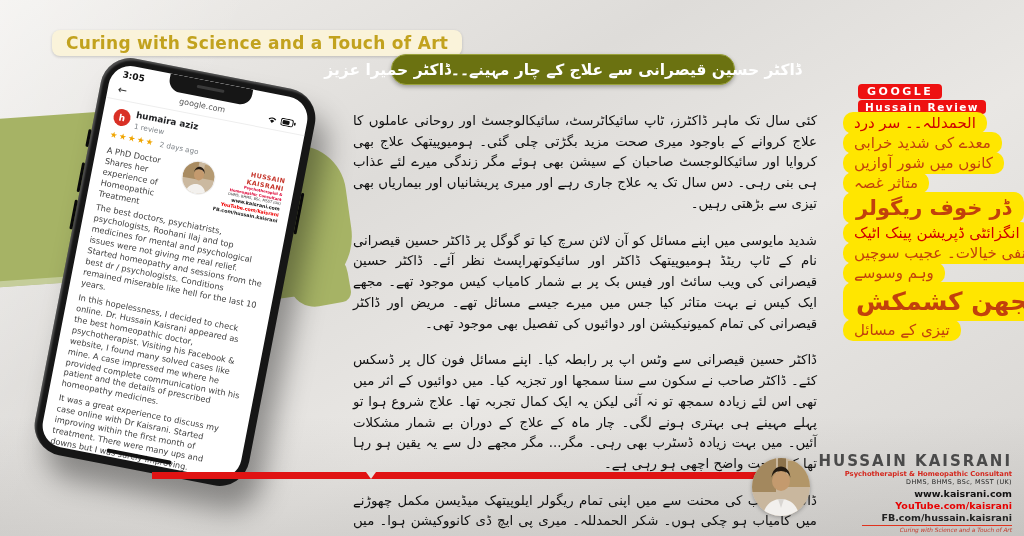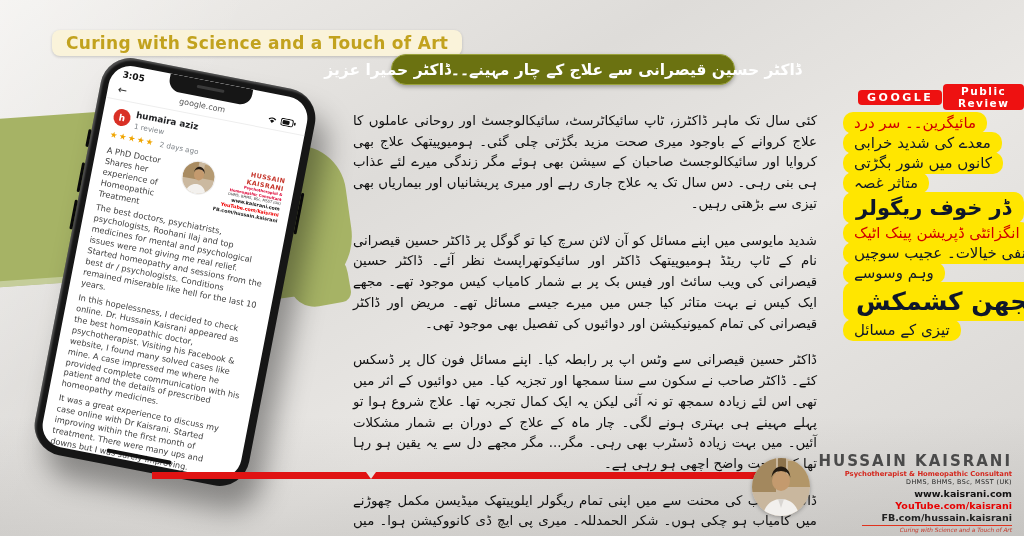--- a/index.html
+++ b/index.html
@@ -69,27 +69,27 @@
     border:1px solid #9aa23c;border-radius:15px;display:flex;align-items:center;justify-content:center;
     box-shadow:0 2px 4px rgba(0,0,0,.3);}
   .banner span{direction:rtl;color:#fff;font-size:15.5px;font-weight:bold;white-space:nowrap;}
 
   
   .article{position:absolute;left:337px;top:95px;width:496px;direction:rtl;color:#101010;
     font-size:13.3px;line-height:1.56;text-align:justify;font-family:"DejaVu Sans",sans-serif;}
   .article p{margin:16px;}
 
   
-  .gbadge{position:absolute;left:858px;top:84px;display:flex;flex-direction:row;align-items:center;gap:1px;}
+  .gbadge{position:absolute;left:858px;top:84px;display:flex;flex-direction:column;align-items:flex-start;gap:1px;}
   .gpill{background:#ee1111;color:#fff;font-weight:bold;border-radius:4px;text-align:center;}
   .gpill.l1{font-size:11px;letter-spacing:2.5px;padding:1px 9px;}
   .gpill.l2{font-size:10.5px;letter-spacing:1.5px;padding:1px 7px;}
   .symptoms{position:absolute;left:843px;top:114px;display:flex;flex-direction:column;align-items:flex-start;}
   .yitem{background:#ffe600;direction:rtl;padding:2px 11px;margin-top:-2px;border-radius:10px;
-    font-size:15px;color:#0f172a;white-space:nowrap;}
+    font-size:15px;color:#c2410c;white-space:nowrap;}
   .yitem.red{color:#cf0000;}
   .yitem.large{font-size:21px;font-weight:bold;padding:4px 13px;}
   .yitem.xlarge{font-size:25px;font-weight:bold;padding:5px 13px;}
 
   
   .redbar{position:absolute;left:152px;top:472px;width:653px;height:7px;background:#e01313;}
   .redbar .vnotch{position:absolute;left:214px;top:0;width:0;height:0;
     border-left:5px solid transparent;border-right:5px solid transparent;border-top:7px solid #e5e3e0;}
 
   
@@ -197,27 +197,27 @@
   <div class="article">
 
   <p>کئی سال تک ماہر ڈاکٹرز، ٹاپ سائیکاٹرسٹ، سائیکالوجسٹ اور روحانی عاملوں کا علاج کروانے کے باوجود میری صحت مزید بگڑتی چلی گئی۔ ہومیوپیتھک علاج بھی کروایا اور سائیکالوجسٹ صاحبان کے سیشن بھی ہوئے مگر زندگی میرے لئے عذاب ہی بنی رہی۔ دس سال تک یہ علاج جاری رہے اور میری پریشانیاں اور بیماریاں بھی تیزی سے بڑھتی رہیں۔</p>
       <p>شدید مایوسی میں اپنے مسائل کو آن لائن سرچ کیا تو گوگل پر ڈاکٹر حسین قیصرانی نام کے ٹاپ ریٹڈ ہومیوپیتھک ڈاکٹر اور سائیکوتھراپسٹ نظر آئے۔ ڈاکٹر حسین قیصرانی کی ویب سائٹ اور فیس بک پر بے شمار کامیاب کیس موجود تھے۔ مجھے ایک کیس نے بہت متاثر کیا جس میں میرے جیسے مسائل تھے۔ مریض اور ڈاکٹر قیصرانی کی تمام کمیونیکیشن اور دوائیوں کی تفصیل بھی موجود تھی۔</p>
       <p>ڈاکٹر حسین قیصرانی سے وٹس اپ پر رابطہ کیا۔ اپنے مسائل فون کال پر ڈسکس کئے۔ ڈاکٹر صاحب نے سکون سے سنا سمجھا اور تجزیہ کیا۔ میں دوائیوں کے اثر میں تھی اس لئے زیادہ سمجھ تو نہ آئی لیکن یہ ایک کمال تجربہ تھا۔ علاج شروع ہوا تو پہلے مہینے ہی بہتری ہونے لگی۔ چار ماہ کے علاج کے دوران بے شمار مشکلات آئیں۔ میں بہت زیادہ ڈسٹرب بھی رہی۔ مگر... مگر مجھے دل سے یہ یقین ہو رہا تھا کہ صحت واضح اچھی ہو رہی ہے۔</p>
       <p>ڈاکٹر صاحب کی محنت سے میں اپنی تمام ریگولر ایلوپیتھک میڈیسن مکمل چھوڑنے میں کامیاب ہو چکی ہوں۔ شکر الحمدللہ۔ میری پی ایچ ڈی کانووکیشن ہوا۔ میں نے اللہ کے سہارے اتنا بڑا ایونٹ اکیلے جا کر اٹینڈ کیا۔ سالوں بعد میں اس طرح اکیلے گھر سے باہر جانے میں کامیاب ہوئی۔ میرے بے شمار ڈر خوف فوبیاز، انگزائٹی پینک اٹیک کے مسائل، مائیگرین سر درد، معدے کی شدید خرابی، ہر وقت کی منفی عجیب سوچیں، وہم وسوسے، سر اور کانوں میں شور آوازیں واضح کم ہو چکے ہیں۔</p>
     </div>
 
   <div class="gbadge">
     <div class="gpill l1">GOOGLE</div>
-    <div class="gpill l2">Public Review</div>
+    <div class="gpill l2">Hussain Review</div>
   </div>
   <div class="symptoms">
 
-  <div class="yitem red">مائیگرین۔۔ سر درد</div>
+  <div class="yitem red">الحمدللہ۔۔ سر درد</div>
       <div class="yitem">معدے کی شدید خرابی</div>
-      <div class="yitem">کانوں میں شور بگڑتی</div>
+      <div class="yitem">کانوں میں شور آوازیں</div>
       <div class="yitem">متاثر غصہ</div>
       <div class="yitem large">ڈر خوف ریگولر</div>
       <div class="yitem red">انگزائٹی ڈپریشن پینک اٹیک</div>
       <div class="yitem">منفی خیالات۔ عجیب سوچیں</div>
       <div class="yitem">وہم وسوسے</div>
       <div class="yitem xlarge">ذہنی الجھن کشمکش</div>
       <div class="yitem">تیزی کے مسائل</div>
     </div>
 
   <div class="redbar">

